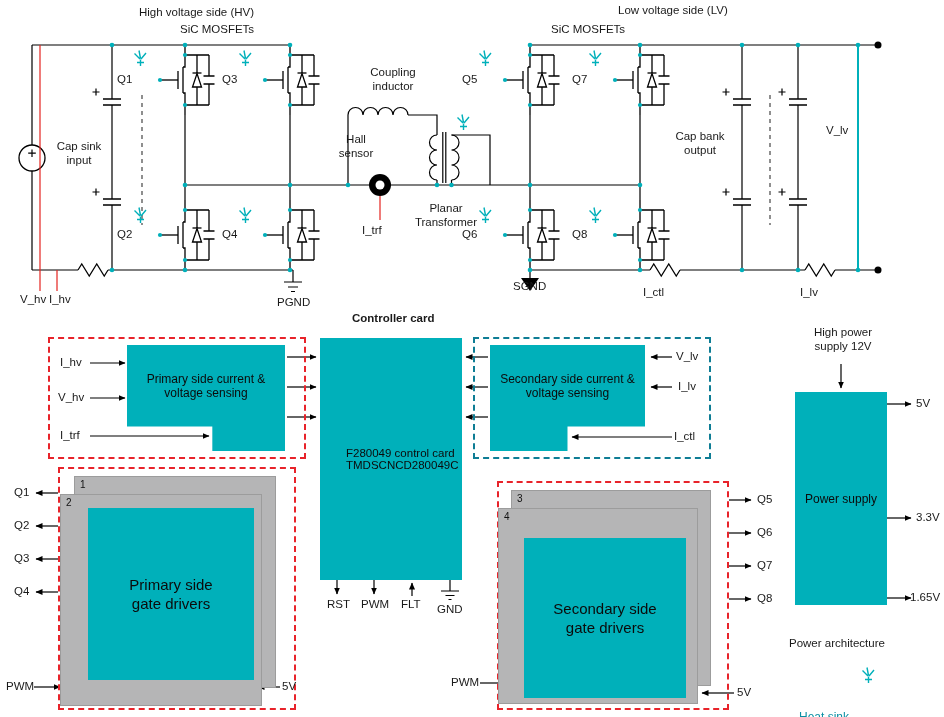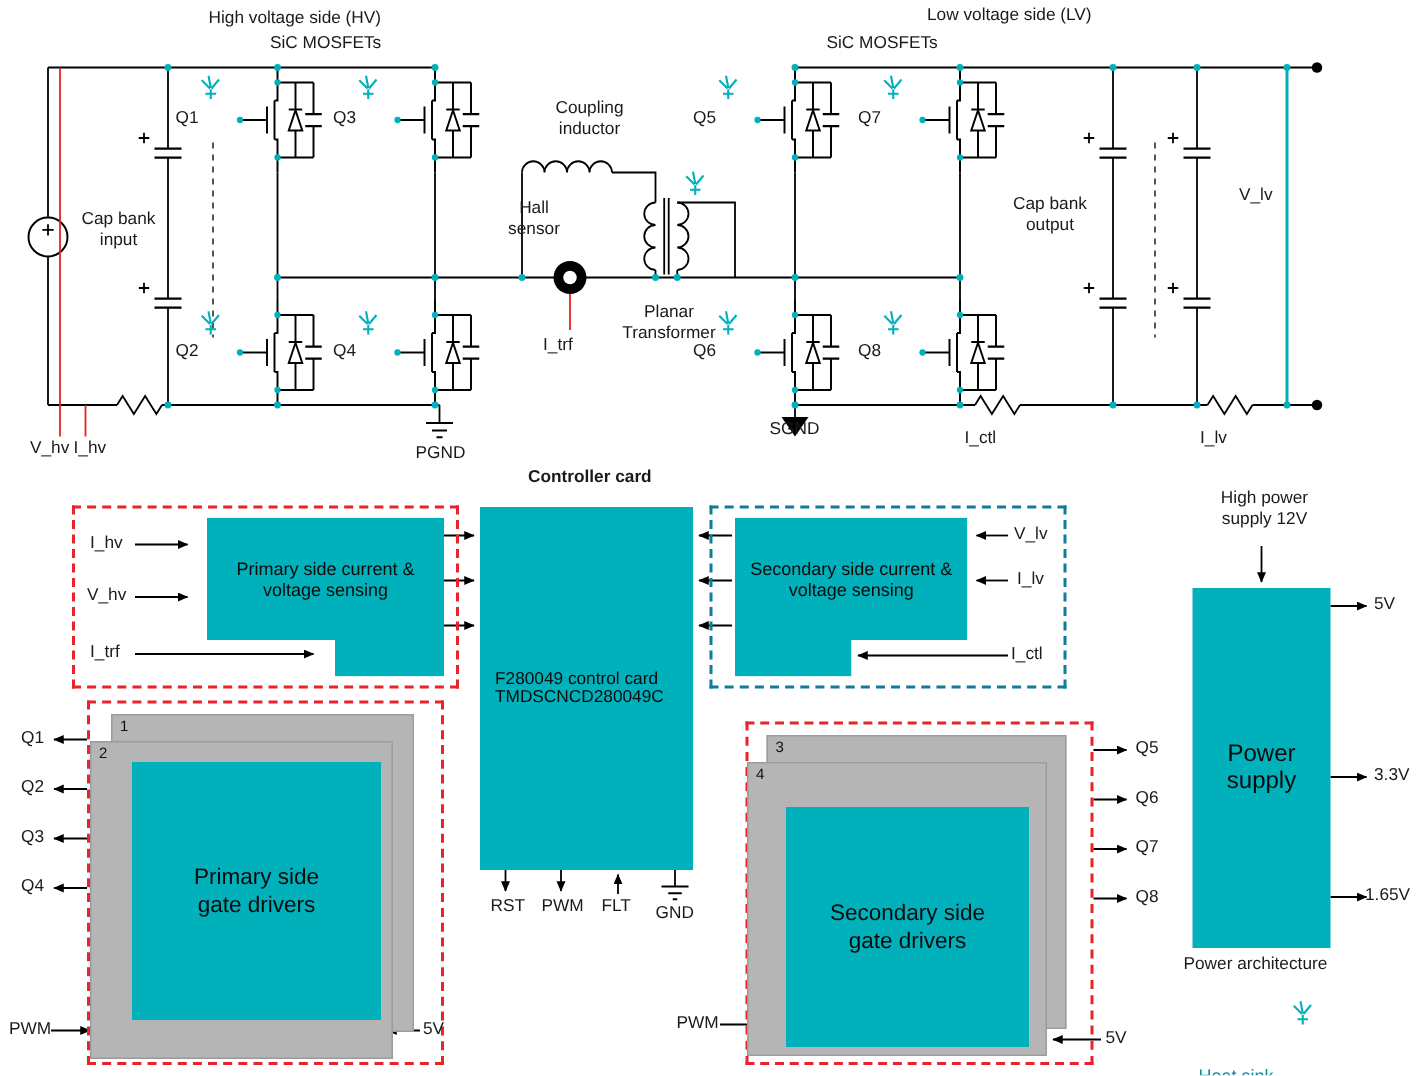--- a/index.html
+++ b/index.html
@@ -205,33 +205,33 @@
     <path d="M734,693 H702" marker-end="url(#ar)"></path>
 
     <path d="M841,364 V388" marker-end="url(#ar)"></path>
     <path d="M887,404 H911" marker-end="url(#ar)"></path>
     <path d="M887,518 H911" marker-end="url(#ar)"></path>
     <path d="M887,598 H911" marker-end="url(#ar)"></path>
   </g>
 </svg>
 
 <div class="blk dashred" style="left:48px;top:337px;width:258px;height:122px;"></div>
-<div class="blk tealblk" style="left:138px;top:345px;width:158px;height:106px;font-size:12px;
+<div class="blk tealblk" style="left:127px;top:345px;width:158px;height:106px;font-size:12px;
      padding:4px 8px 28px 8px;clip-path:polygon(0 0,100% 0,100% 100%,54% 100%,54% 77%,0 77%);">
   <div>Primary side current &amp; voltage sensing</div>
 </div>
 
 <div class="blk dashblue" style="left:473px;top:337px;width:238px;height:122px;"></div>
 <div class="blk tealblk" style="left:490px;top:345px;width:155px;height:106px;font-size:12px;
      padding:4px 8px 28px 8px;clip-path:polygon(0 0,100% 0,100% 77%,50% 77%,50% 100%,0 100%);">
   <div>Secondary side current &amp; voltage sensing</div>
 </div>
 
 <div class="blk tealblk" style="left:320px;top:338px;width:142px;height:242px;font-size:11.5px;
-     flex-direction:column;align-items:flex-start;justify-content:center;padding-left:10px;text-align:left;">
+     flex-direction:column;align-items:flex-start;justify-content:center;padding-left:26px;text-align:left;">
   <div>F280049 control card</div>
   <div>TMDSCNCD280049C</div>
 </div>
 
 <div class="blk dashred" style="left:58px;top:467px;width:238px;height:243px;"></div>
 <div class="blk grayblk" style="left:74px;top:476px;width:202px;height:212px;"></div>
 <div class="blk grayblk" style="left:60px;top:494px;width:202px;height:212px;"></div>
 <div class="blk tealblk" style="left:88px;top:508px;width:166px;height:172px;font-size:15px;">
   <div style="width:112px;line-height:1.3;">Primary side gate drivers</div>
 </div>
@@ -240,30 +240,30 @@
 
 <div class="blk dashred" style="left:497px;top:481px;width:232px;height:229px;"></div>
 <div class="blk grayblk" style="left:511px;top:490px;width:200px;height:196px;"></div>
 <div class="blk grayblk" style="left:498px;top:508px;width:200px;height:196px;"></div>
 <div class="blk tealblk" style="left:524px;top:522px;width:162px;height:160px;font-size:15px;margin-top:16px;">
   <div style="width:118px;line-height:1.3;">Secondary side gate drivers</div>
 </div>
 <span class="badge" style="left:517px;top:493px;">3</span>
 <span class="badge" style="left:504px;top:511px;">4</span>
 
-<div class="blk tealblk" style="left:795px;top:392px;width:92px;height:240px;font-size:16px;text-align:center;">
+<div class="blk tealblk" style="left:795px;top:392px;width:92px;height:213px;font-size:12px;text-align:center;">
   <div>Power supply</div>
 </div>
 
 <span class="lbl" style="left:100px;top:6px;padding-left:39px;">High voltage side (HV)</span>
 <span class="lbl" style="left:180px;top:23px;">SiC MOSFETs</span>
 <span class="lbl" style="left:585px;top:4px;margin-left:33px;">Low voltage side (LV)</span>
 <span class="lbl" style="left:551px;top:23px;">SiC MOSFETs</span>
 
-<span class="lbl c" style="left:48px;top:140px;width:62px;">Cap bank input</span>
+<span class="lbl c" style="left:48px;top:140px;width:62px;">Cap sink input</span>
 <span class="lbl c" style="left:667px;top:130px;width:66px;">Cap bank output</span>
 <span class="lbl c" style="left:361px;top:66px;width:64px;">Coupling inductor</span>
 <span class="lbl c" style="left:333px;top:133px;width:46px;">Hall sensor</span>
 <span class="lbl c" style="left:405px;top:202px;width:82px;">Planar Transformer</span>
 <span class="lbl" style="left:362px;top:224px;">I_trf</span>
 
 <span class="lbl" style="left:117px;top:73px;">Q1</span>
 <span class="lbl" style="left:117px;top:228px;">Q2</span>
 <span class="lbl" style="left:222px;top:73px;">Q3</span>
 <span class="lbl" style="left:222px;top:228px;">Q4</span>

